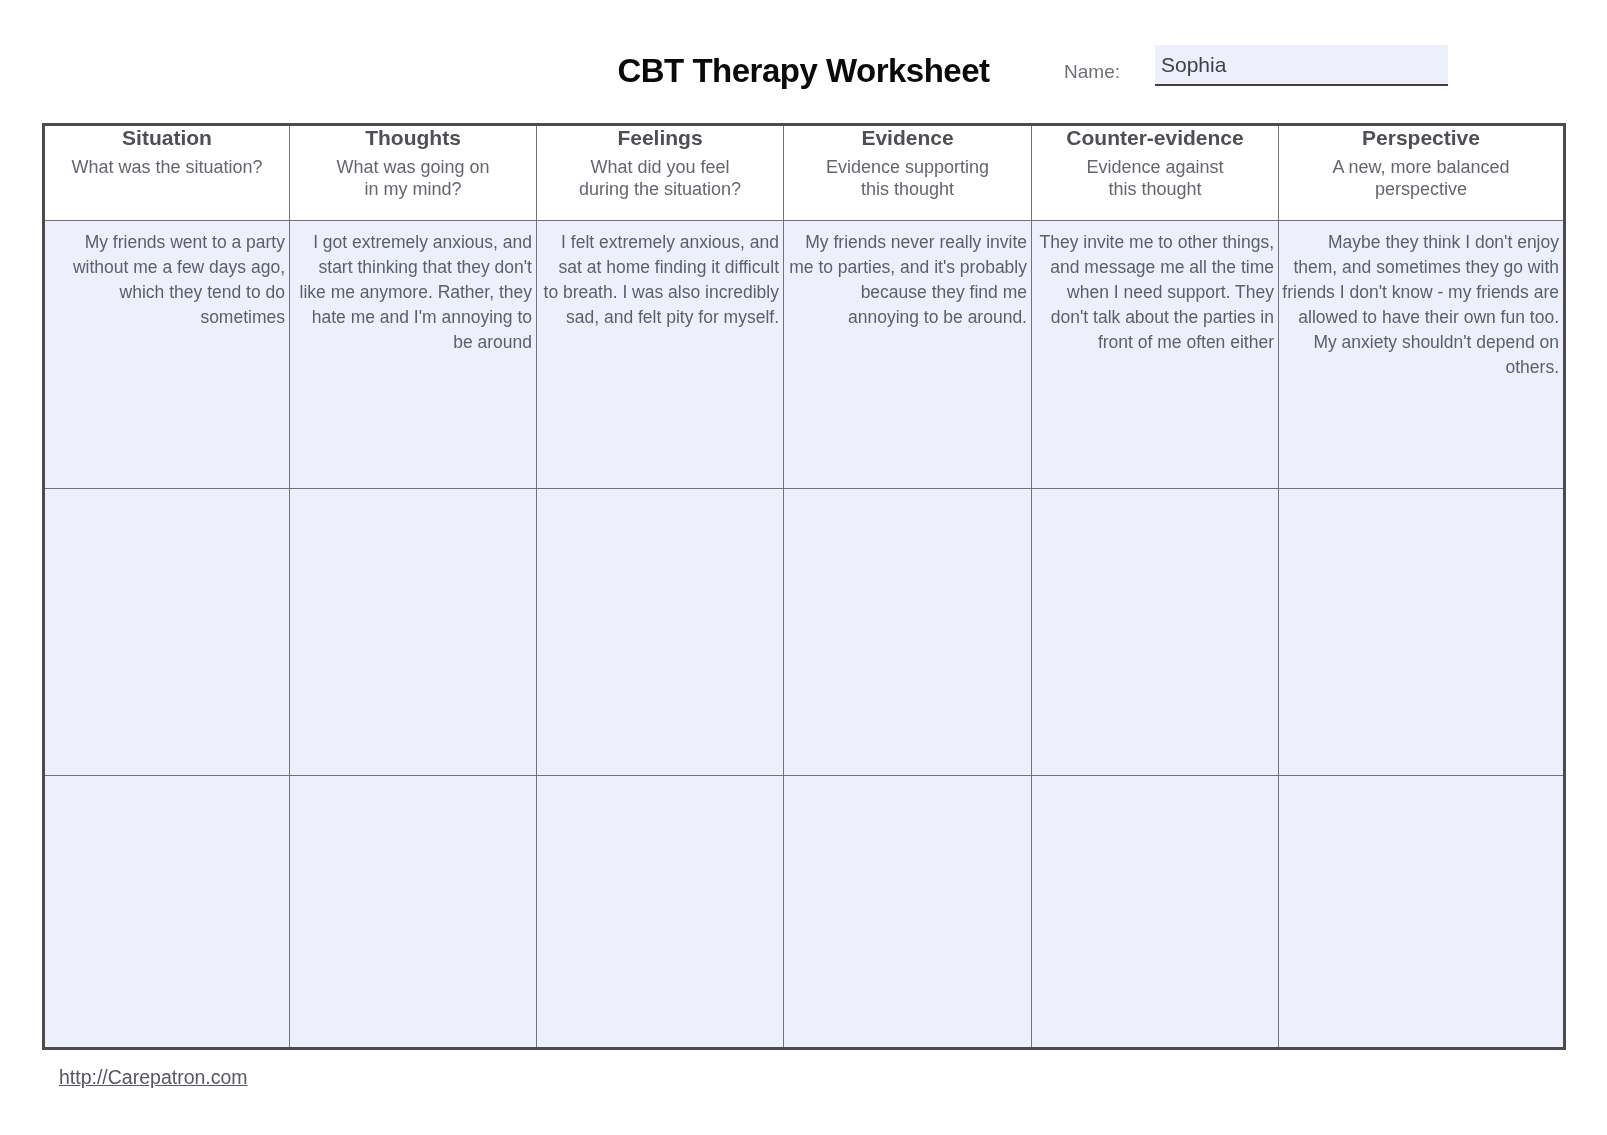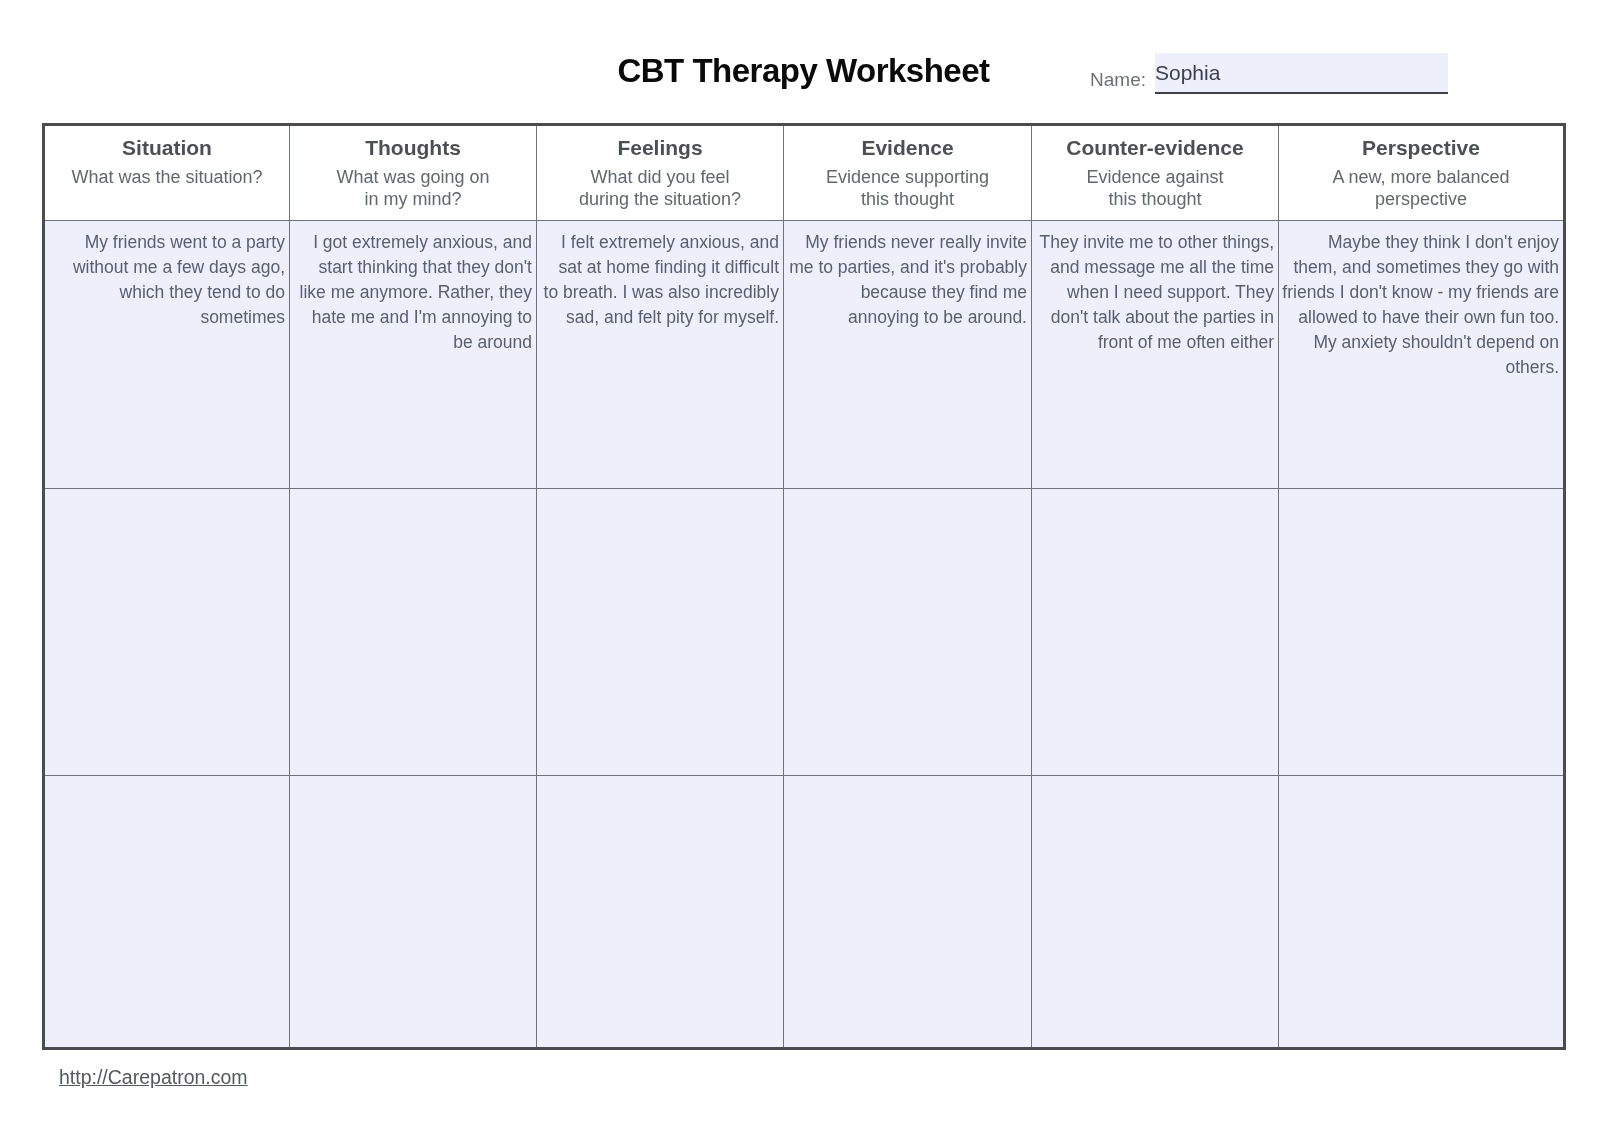--- a/index.html
+++ b/index.html
@@ -44,64 +44,65 @@
     left: 0;
     width: 1607px;
     text-align: center;
     font-size: 33px;
     font-weight: bold;
     letter-spacing: -0.5px;
     color: var(--title-text);
   }
   .name-group {
     position: absolute;
-    top: 53px;
+    top: 45px;
     right: 159px;
     display: flex;
     align-items: flex-end;
+    gap: 26px;
   }
   .name-label {
     font-size: 19px;
     color: var(--name-label);
     margin-right: 9px;
     margin-bottom: 3px;
     white-space: nowrap;
   }
   .name-field {
     width: 293px;
     height: 41px;
     background: var(--cell-bg);
     border-bottom: 2px solid var(--name-underline);
     display: flex;
     align-items: center;
   }
   .name-field .value {
     font-size: 21px;
     color: var(--name-value);
+    padding-left: 6px;
   }
 
   
   table.worksheet {
     border-collapse: collapse;
     table-layout: fixed;
     width: 1521px;
     margin-left: 42px;
     border: 3px solid var(--outer-border);
   }
   table.worksheet th, table.worksheet td {
     border: 1.5px solid var(--grid-line);
     vertical-align: top;
   }
   table.worksheet thead tr { height: 96px; }
   table.worksheet tbody tr.r0 { height: 268px; }
   table.worksheet tbody tr.r1 { height: 287px; }
   table.worksheet tbody tr.r2 { height: 273px; }
   table.worksheet th {
     background: #ffffff;
-    padding-top: 10px;
     text-align: center;
     font-weight: normal;
   }
   .col-title {
     font-size: 21px;
     font-weight: bold;
     color: var(--header-title);
     margin-bottom: 6px;
   }
   .col-sub {

